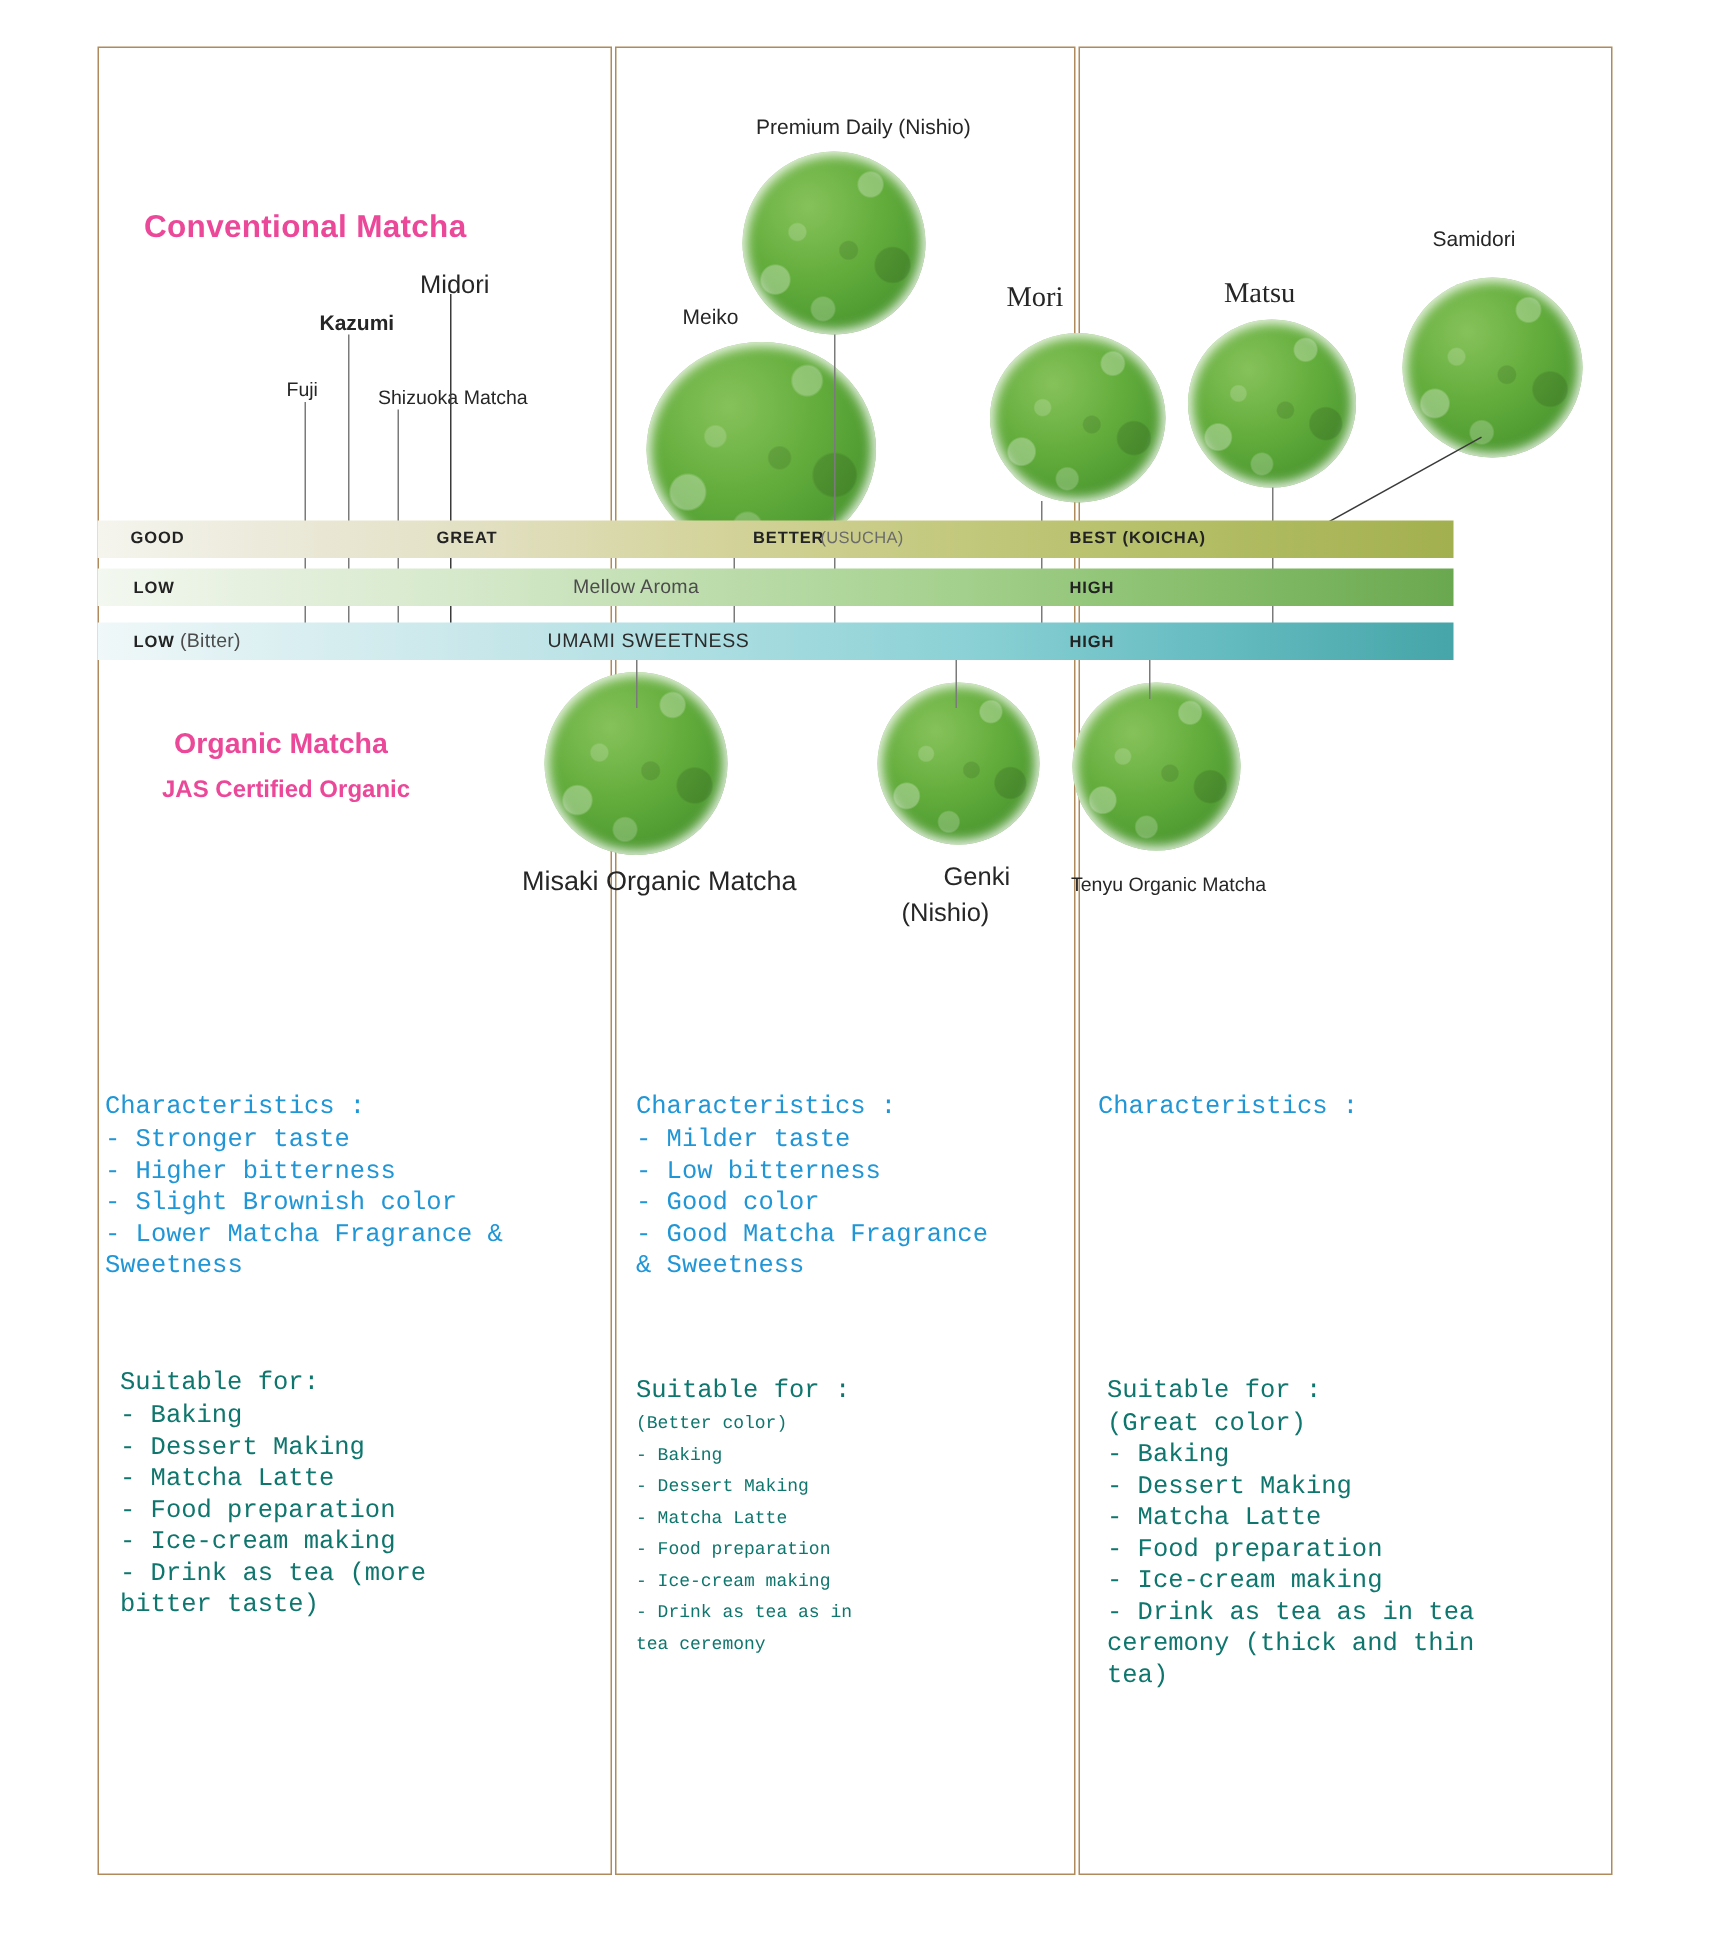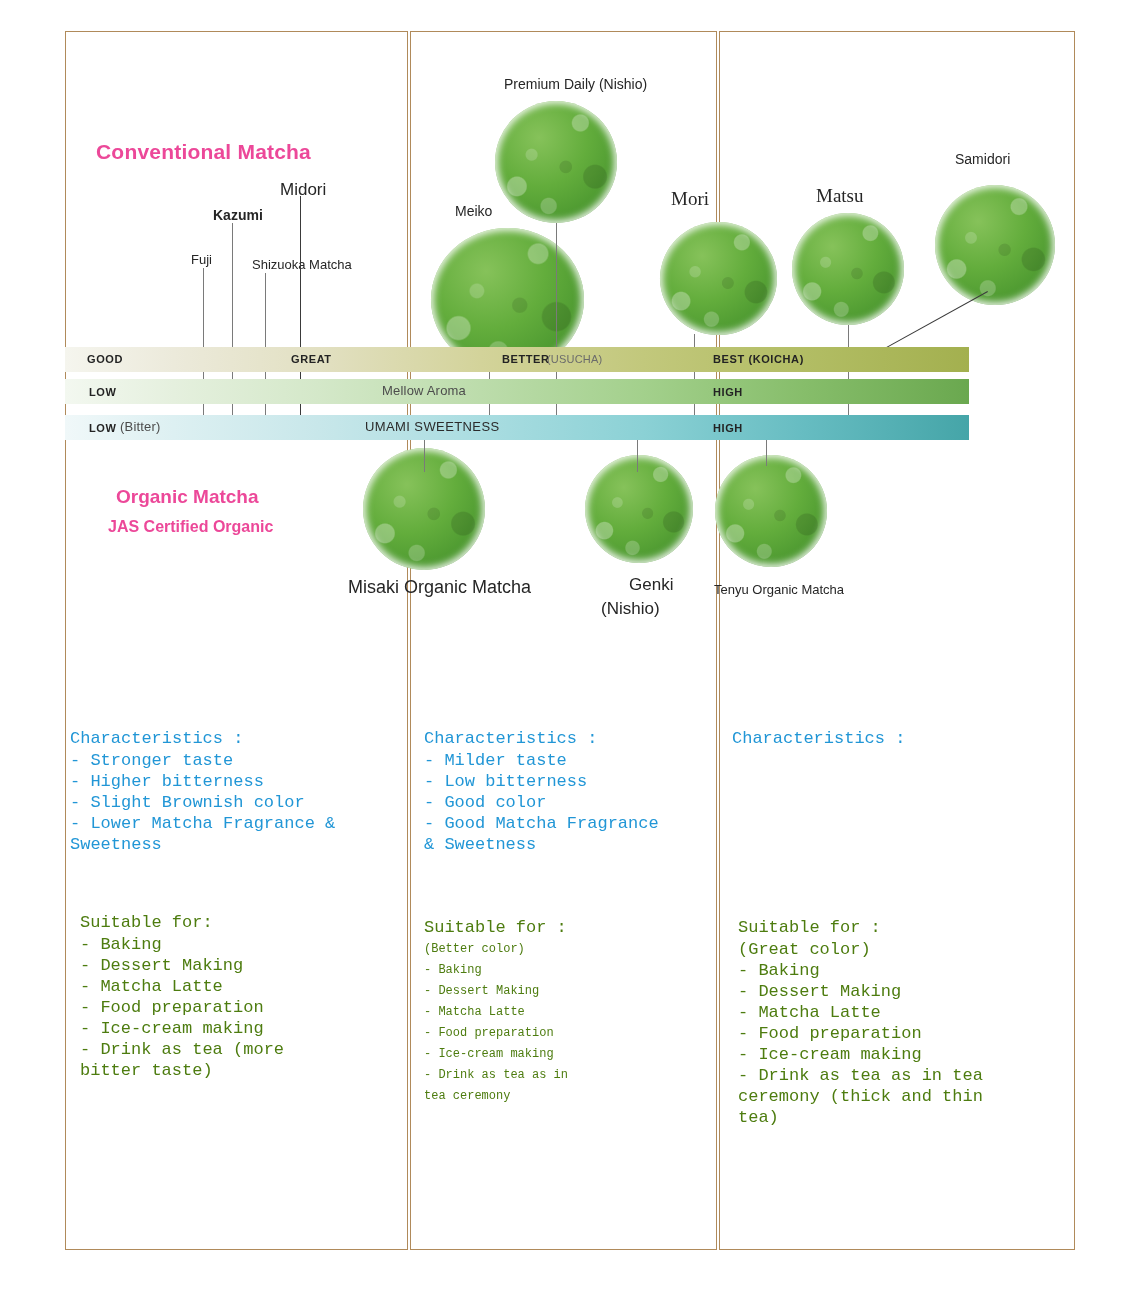--- a/index.html
+++ b/index.html
@@ -54,21 +54,21 @@
 
   .bar-txt{position:absolute;white-space:nowrap;font-size:11px;}
   .bar-txt.bold{font-weight:bold;letter-spacing:.6px;color:#232323;}
   .bar-txt.muted{color:#6b6b6b;font-weight:normal;letter-spacing:.2px;}
   .bar-txt.mid{font-size:13px;color:#4c4c4c;letter-spacing:.2px;}
   .bar-txt.mid-d{font-size:13px;color:#2b2b2b;letter-spacing:.4px;}
 
   
   .block{position:absolute;font-family:"Liberation Mono",monospace;white-space:pre;}
   .charblk{color:#2196d6;}
-  .suitblk{color:#4d7c0f;}
+  .suitblk{color:#0f766e;}
 
   .diag{position:absolute;height:1px;background:#3a3a3a;transform-origin:0 0;}
 </style>
 </head>
 <body>
 
 <div id="stage">
 
   <div class="panel" id="panel-1"></div>
   <div class="panel" id="panel-2"></div>

